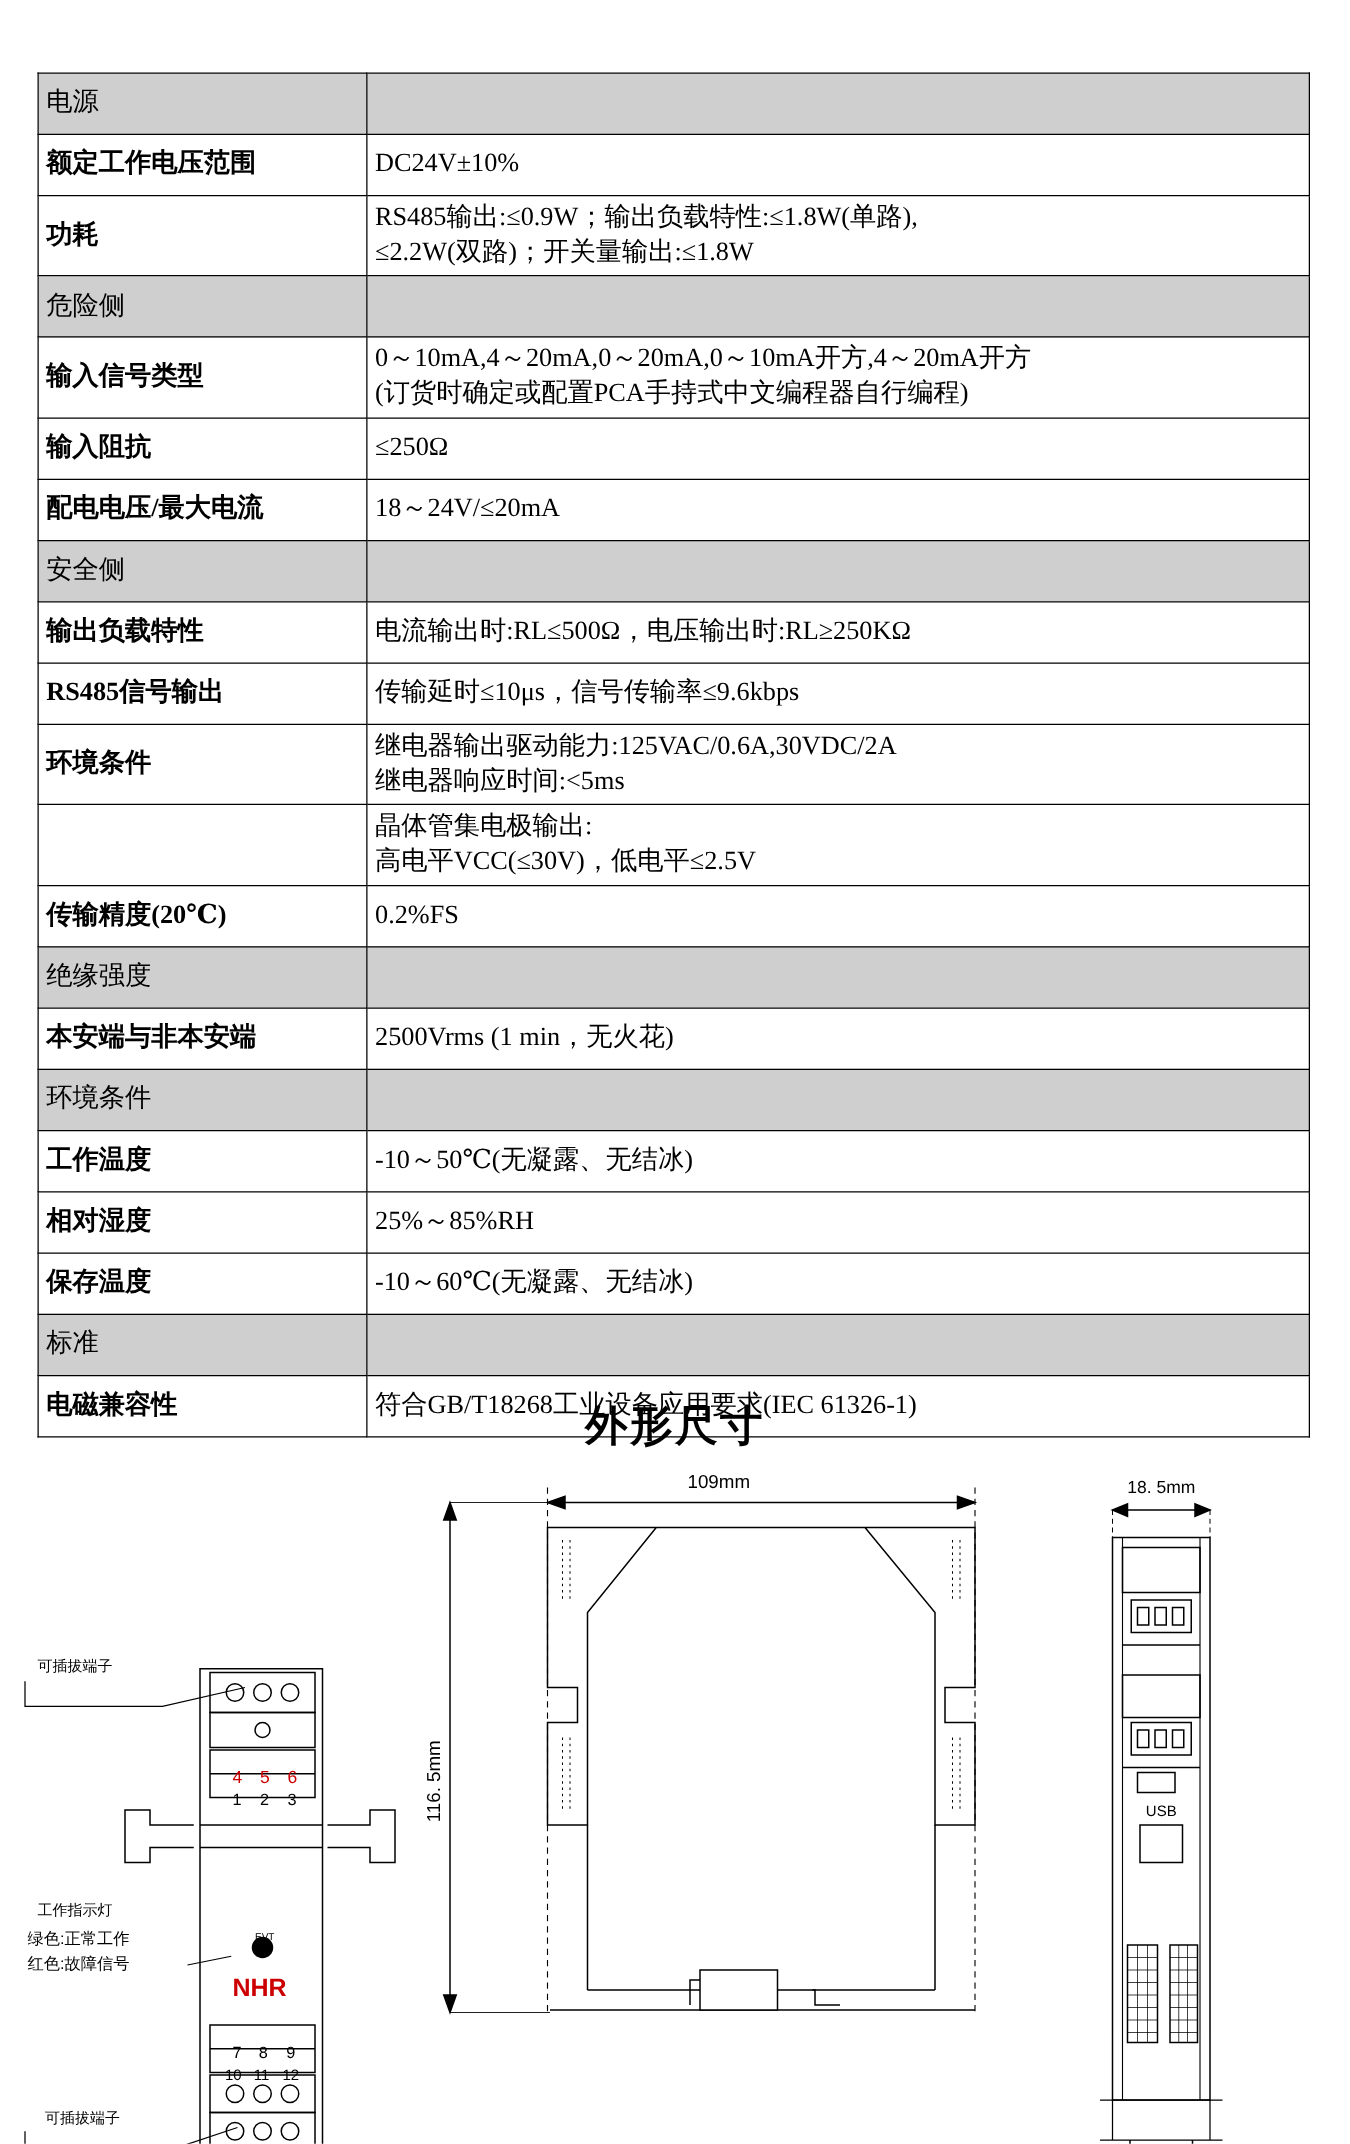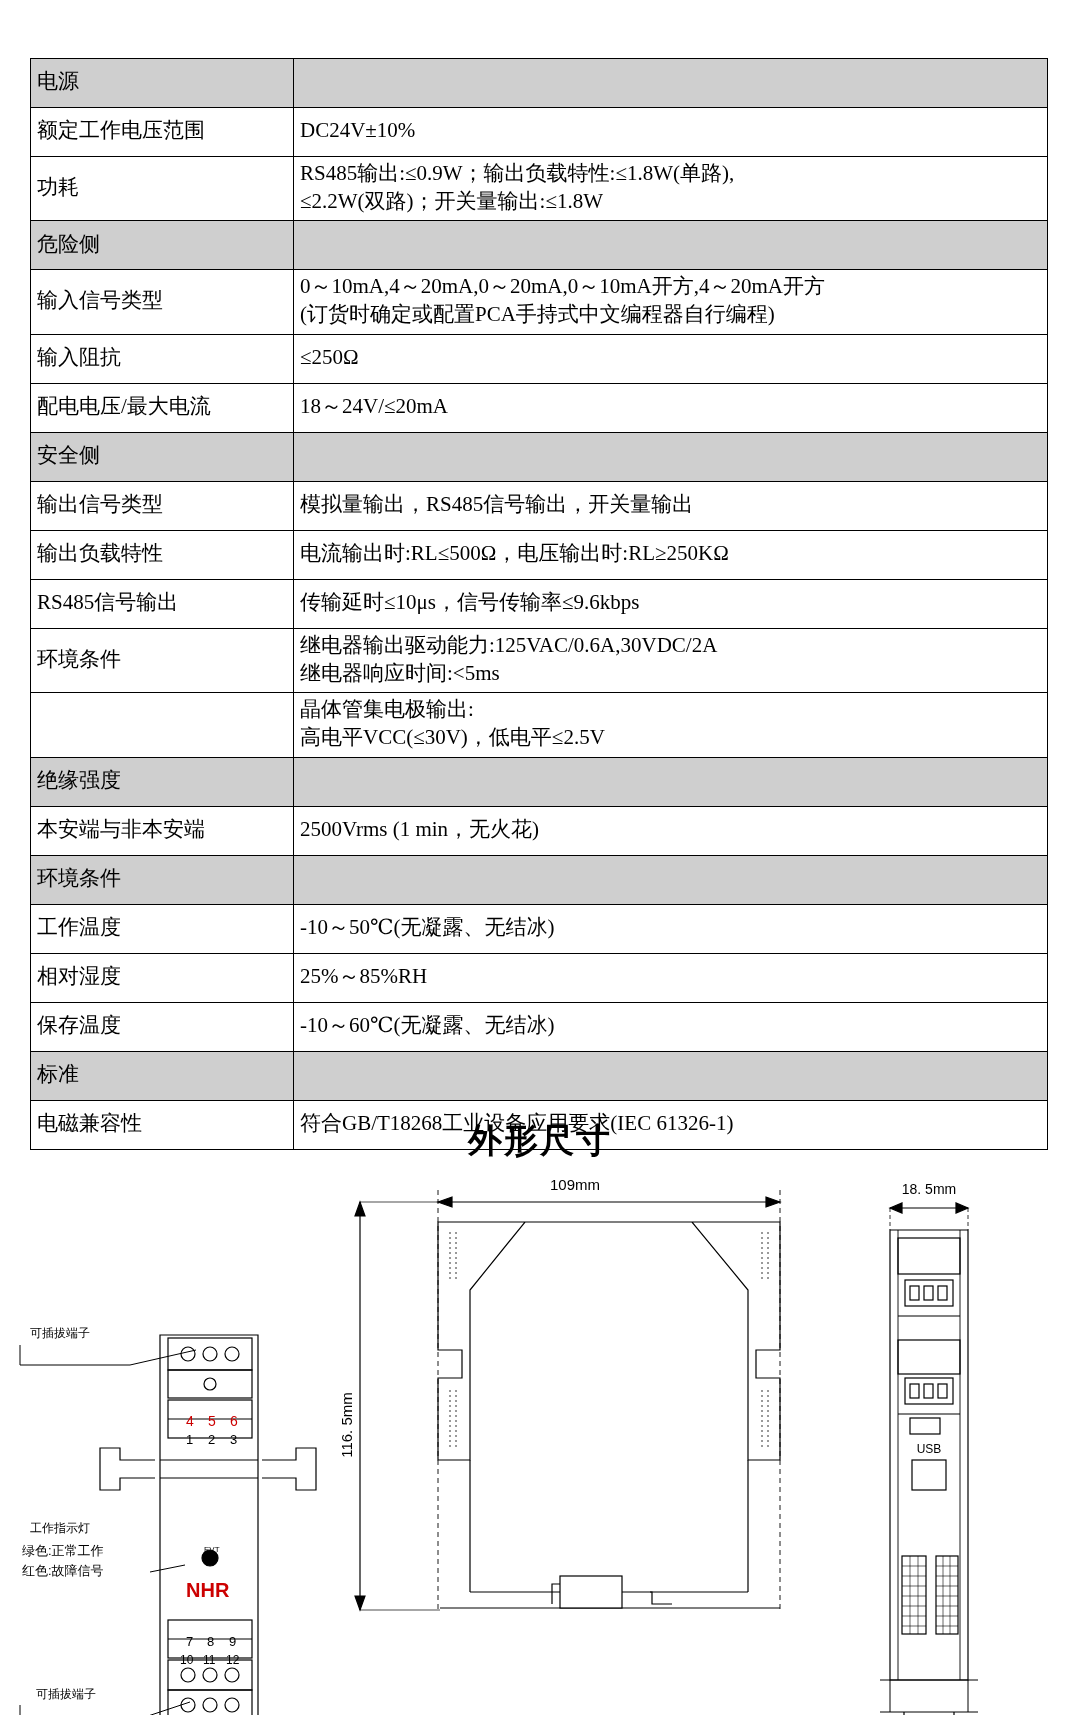--- a/index.html
+++ b/index.html
@@ -28,21 +28,21 @@
     vertical-align:middle;
     height:40px;
   }
   td.label{width:250px;}
   td.sect{
     background:#cfcfcf;
     font-size:21px;
   }
   td.val{font-size:21px;}
   td.val .ln{display:block;white-space:nowrap;}
-  td.label .lbl{white-space:nowrap;}
+  td.label .lbl{white-space:nowrap;font-weight:bold;}
 
   
   .dims-title{
     position:absolute;
     left:0;top:1078px;width:1080px;
     text-align:center;
     font-family:Liberation Sans, sans-serif;
     font-weight:bold;
     font-size:34px;
     letter-spacing:2px;
@@ -104,26 +104,20 @@
           <td class="label"><span class="lbl">配电电压/最大电流</span></td>
           <td class="val">
             <span class="ln">18～24V/≤20mA</span>
           </td>
         </tr>
         <tr>
           <td class="label sect">安全侧</td>
           <td class="sect">&nbsp;</td>
         </tr>
         <tr>
-          <td class="label"><span class="lbl">输出信号类型</span></td>
-          <td class="val">
-            <span class="ln">模拟量输出，RS485信号输出，开关量输出</span>
-          </td>
-        </tr>
-        <tr>
           <td class="label"><span class="lbl">输出负载特性</span></td>
           <td class="val">
             <span class="ln">电流输出时:RL≤500Ω，电压输出时:RL≥250KΩ</span>
           </td>
         </tr>
         <tr>
           <td class="label"><span class="lbl">RS485信号输出</span></td>
           <td class="val">
             <span class="ln">传输延时≤10μs，信号传输率≤9.6kbps</span>
           </td>
@@ -133,20 +127,26 @@
           <td class="val">
             <span class="ln">继电器输出驱动能力:125VAC/0.6A,30VDC/2A</span>
             <span class="ln">继电器响应时间:&lt;5ms</span>
           </td>
         </tr>
         <tr>
           <td class="label"><span class="lbl"></span></td>
           <td class="val">
             <span class="ln">晶体管集电极输出:</span>
             <span class="ln">高电平VCC(≤30V)，低电平≤2.5V</span>
+          </td>
+        </tr>
+        <tr>
+          <td class="label"><span class="lbl">传输精度(20℃)</span></td>
+          <td class="val">
+            <span class="ln">0.2%FS</span>
           </td>
         </tr>
         <tr>
           <td class="label sect">绝缘强度</td>
           <td class="sect">&nbsp;</td>
         </tr>
         <tr>
           <td class="label"><span class="lbl">本安端与非本安端</span></td>
           <td class="val">
             <span class="ln">2500Vrms (1 min，无火花)</span>

